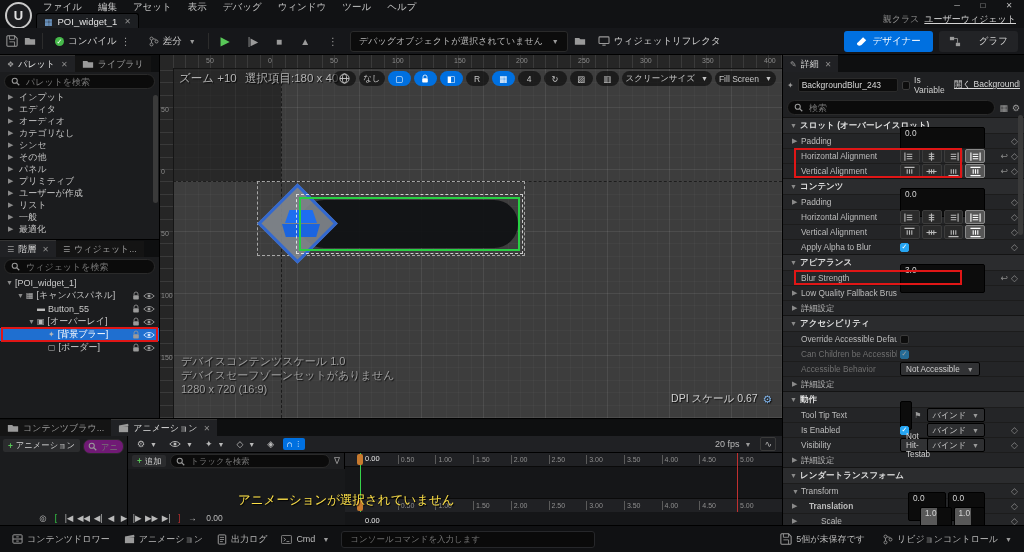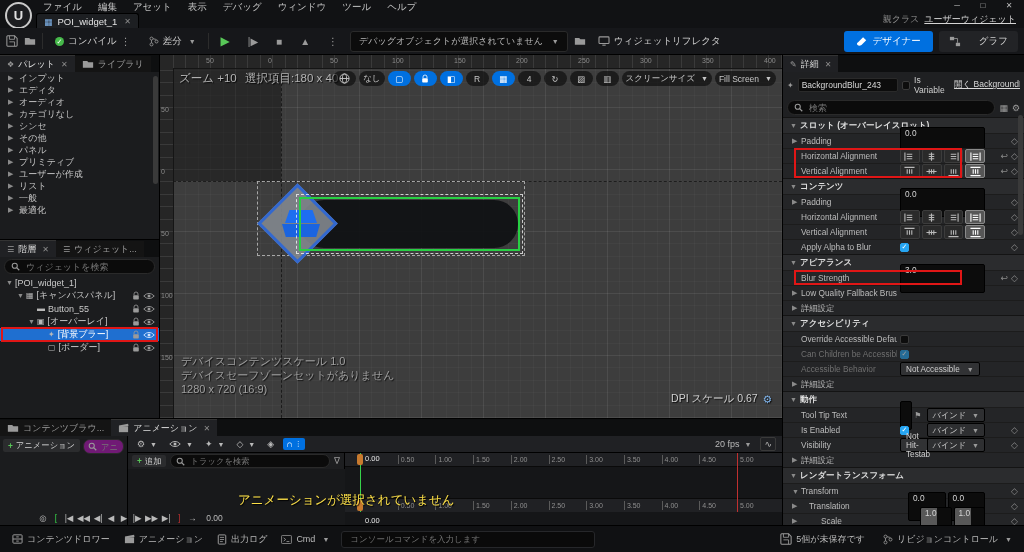--- a/index.html
+++ b/index.html
@@ -264,20 +264,29 @@
       </span>
       <span class="ptab">
         <span class="i">
             <svg width="12" height="10" viewBox="0 0 14 11">
               <path d="M1 2 H6 L7.5 3.5 H13 V10 H1 Z" fill="currentColor"></path>
             </svg>
           </span>
         <span>ライブラリ</span>
       </span>
     </div>
+    <div class="searchbox">
+      <span class="i">
+          <svg width="9" height="9" viewBox="0 0 12 12">
+            <circle cx="5" cy="5" r="3.4" fill="none" stroke="currentColor" stroke-width="1.4"></circle>
+            <path d="M7.6 7.6 L11 11" stroke="currentColor" stroke-width="1.6"></path>
+          </svg>
+        </span>
+      <input placeholder="パレットを検索" style="">
+    </div>
     <div id="palette-list">
       <div class="vscroll" style="top:4px;height:108px;"></div>
     <div class="cat-row">
           <span class="exp">▶</span>
           <span>インプット</span>
         </div>
         <div class="cat-row">
           <span class="exp">▶</span>
           <span>エディタ</span>
         </div>
@@ -859,21 +868,21 @@
         <div class="prow">
           <span class="exp">▼</span>
           <span class="plabel" style="">Transform</span>
           <span class="ctrl"></span>
           <span class="rcluster">
             <span>◇</span>
           </span>
         </div>
         <div class="prow">
           <span class="exp">▶</span>
-          <span class="plabel" style="padding-left:8px;">Translation</span>
+          <span class="plabel" style="padding-left:8px;font-weight:bold;">Translation</span>
           <span class="ctrl">
             <span class="tin" style="width:42px;">0.0</span>
             <span class="tin" style="width:42px;">0.0</span>
           </span>
           <span class="rcluster">
             <span>◇</span>
           </span>
         </div>
         <div class="prow">
           <span class="exp">▶</span>

